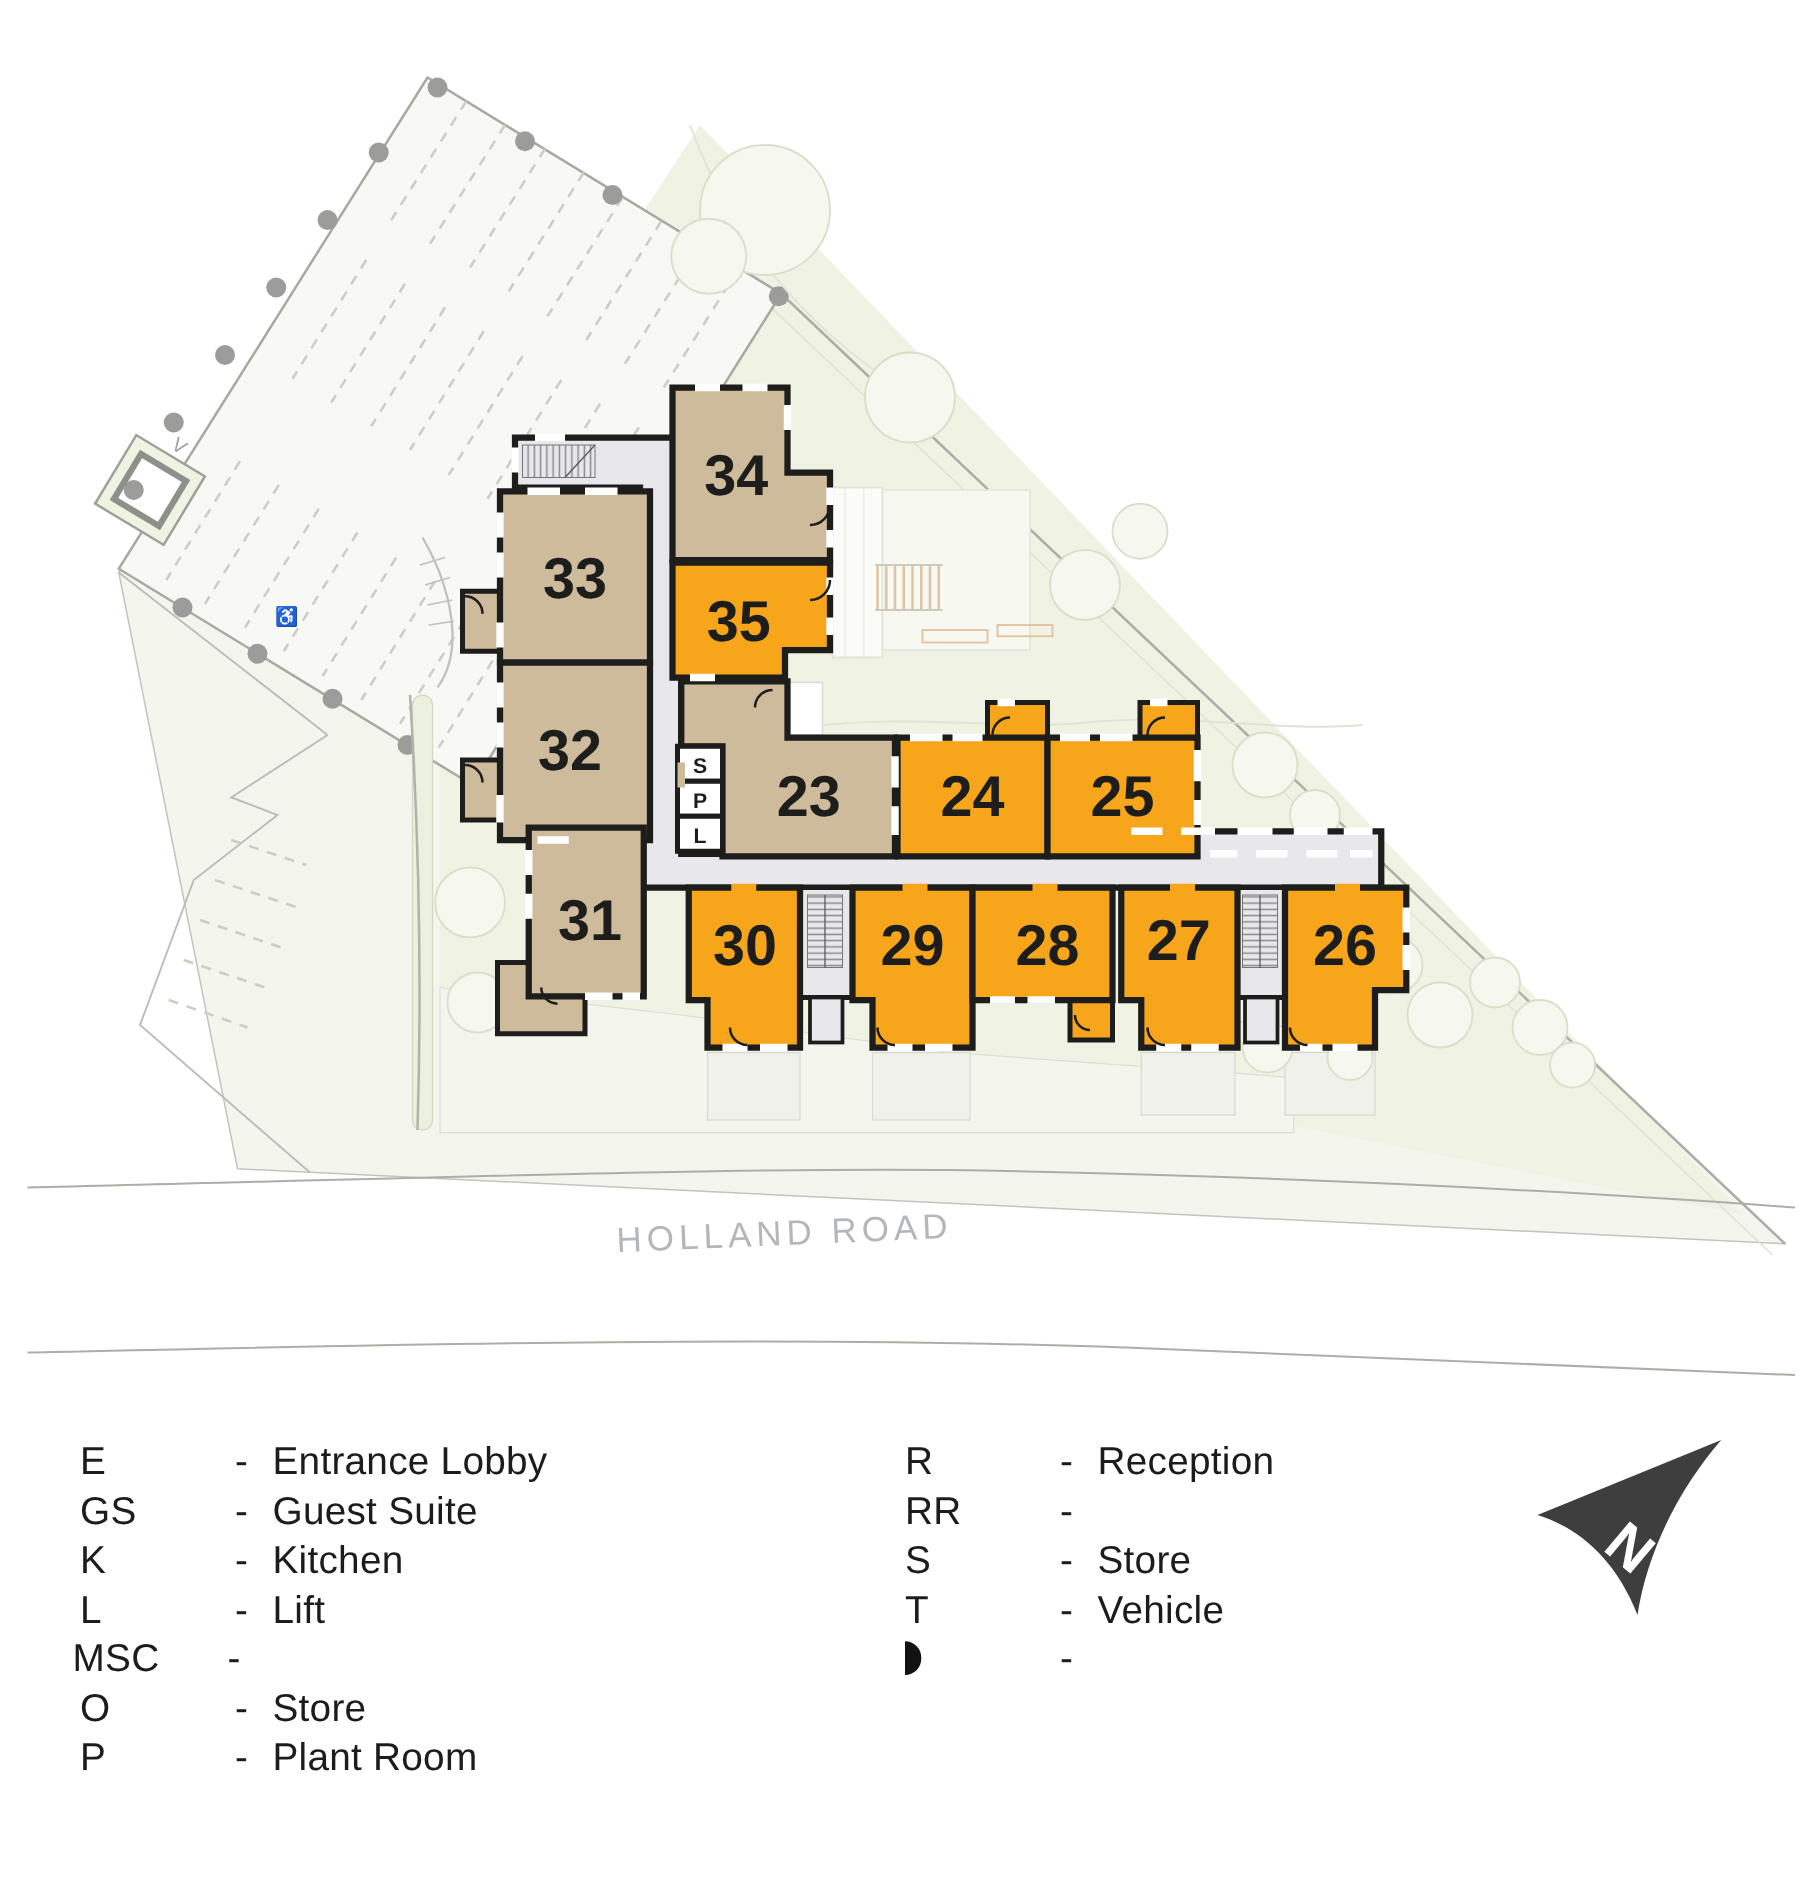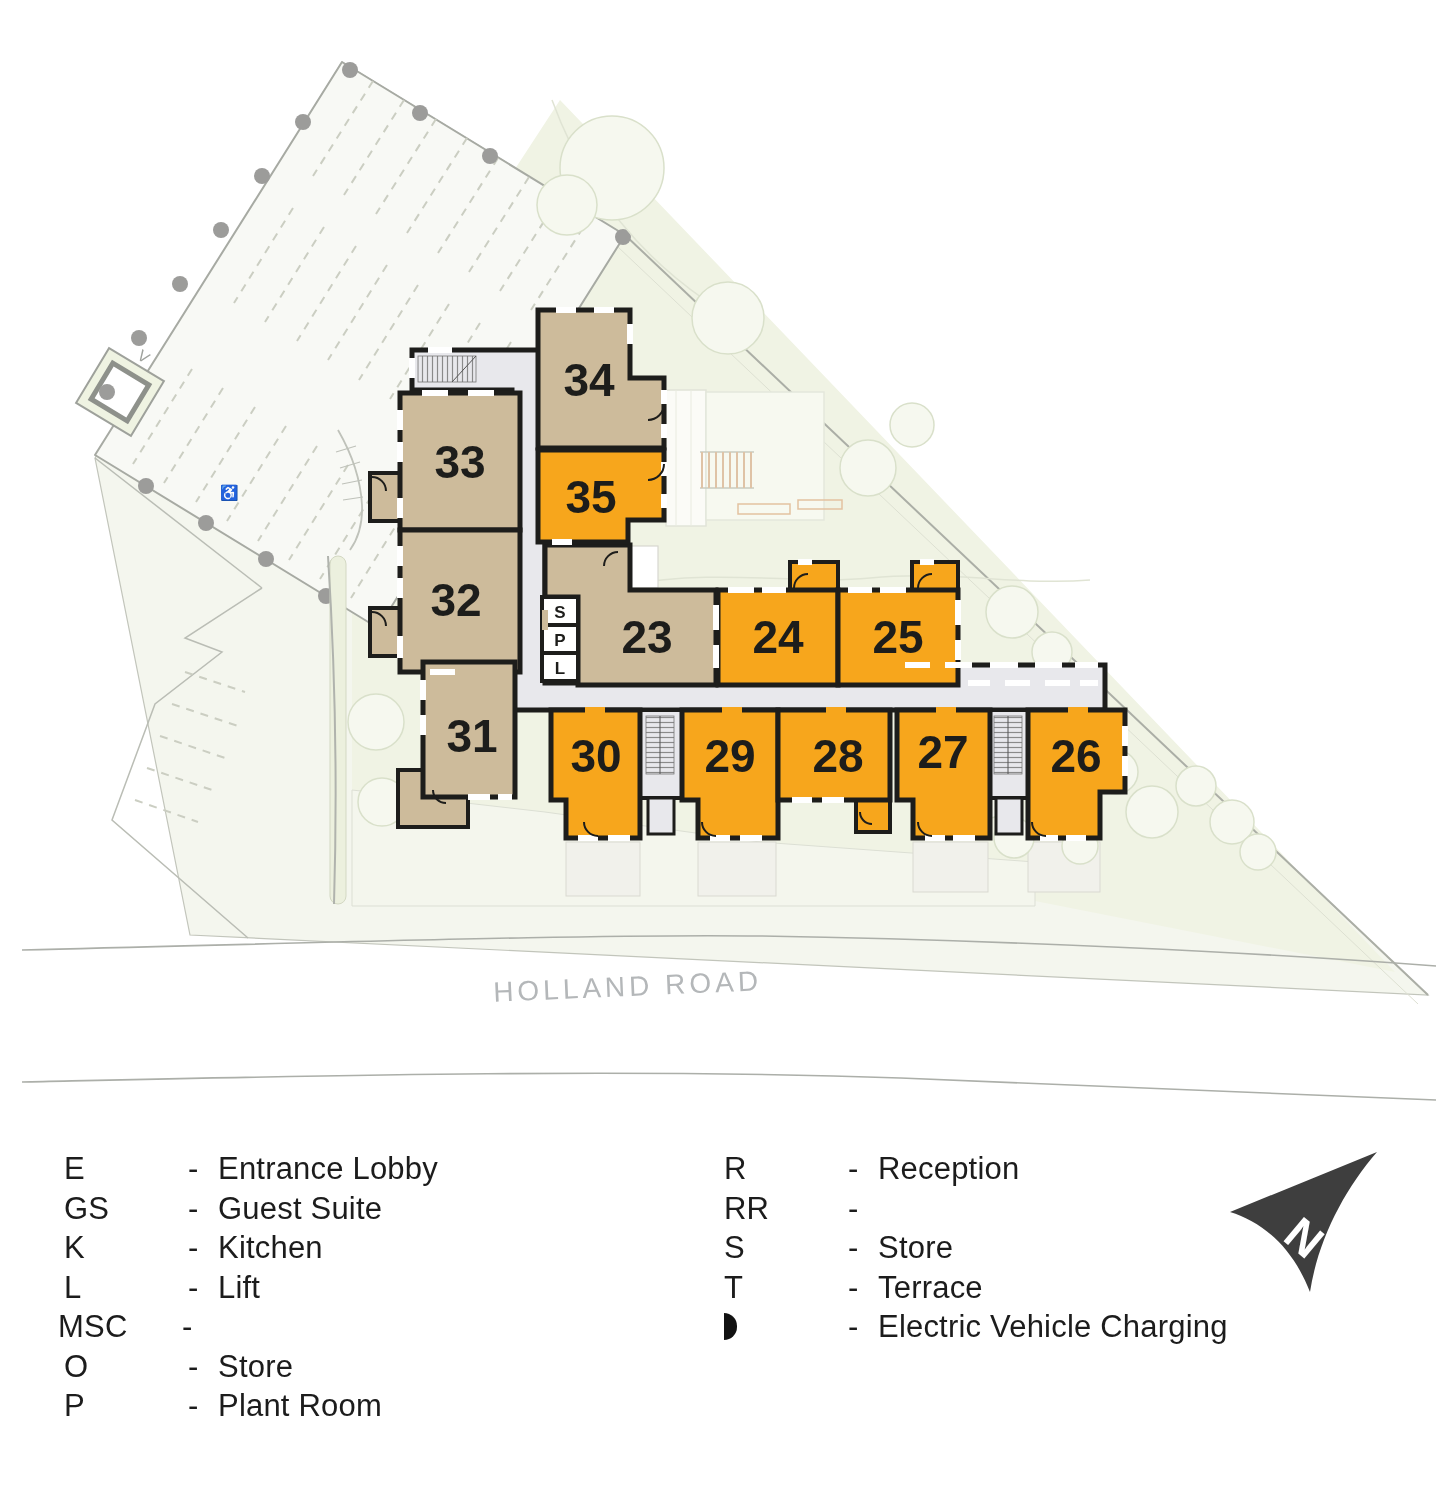--- a/index.html
+++ b/index.html
@@ -367,22 +367,21 @@
     <span class="dash">-</span>
   </div>
   <div class="legend-row" style="left:724px;top:1229px;">
     <span class="ab">S</span>
     <span class="dash">-</span>
     <span class="lb">Store</span>
   </div>
   <div class="legend-row" style="left:724px;top:1269px;">
     <span class="ab">T</span>
     <span class="dash">-</span>
-    <span class="lb">Terrace</span>
+    <span class="lb">Vehicle</span>
   </div>
   <div class="legend-row" style="left:724px;top:1308px;">
     <span class="ab"><span class="ev-shape"></span></span>
     <span class="dash">-</span>
-    <span class="lb">Electric Vehicle Charging</span>
   </div>
 </div>
 
 </div>
 
 </body></html>

